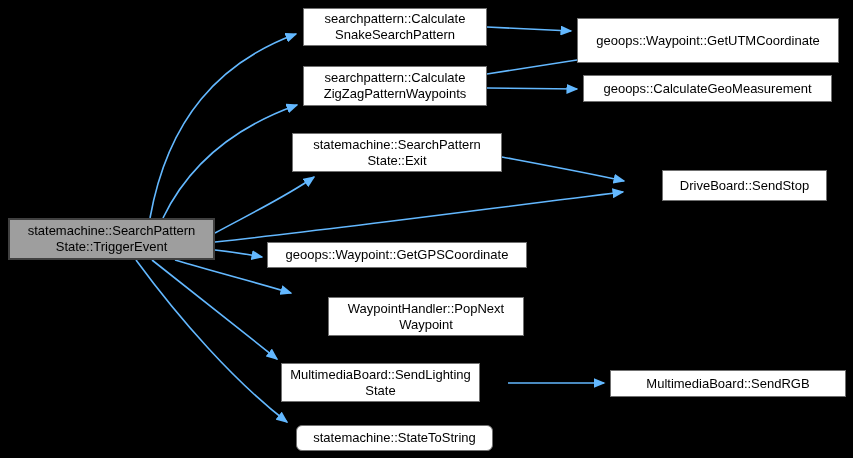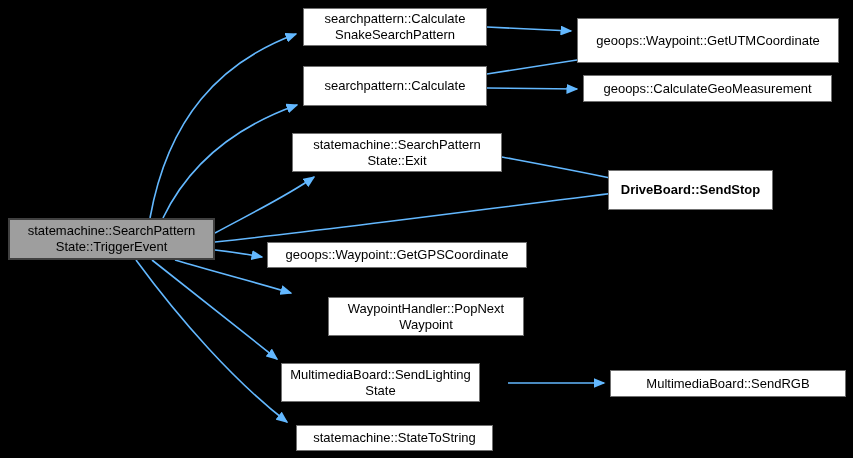--- a/index.html
+++ b/index.html
@@ -52,20 +52,21 @@
     <span>State::TriggerEvent</span>
   </div>
 
   <div class="node" style="left:303px; top:8px; width:184px; height:38px;">
     <span>searchpattern::Calculate</span>
     <span>SnakeSearchPattern</span>
   </div>
 
   <div class="node" style="left:303px; top:66px; width:184px; height:40px;">
     <span>searchpattern::Calculate</span>
+    <span>ZigZagPatternWaypoints</span>
   </div>
 
   <div class="node" style="left:292px; top:133px; width:210px; height:39px;">
     <span>statemachine::SearchPattern</span>
     <span>State::Exit</span>
   </div>
 
   <div class="node" style="left:267px; top:242px; width:260px; height:26px;">
     <span>geoops::Waypoint::GetGPSCoordinate</span>
   </div>
@@ -73,33 +74,33 @@
   <div class="node" style="left:296px; top:297px; width:196px; height:39px;margin-left:32px;">
     <span>WaypointHandler::PopNext</span>
     <span>Waypoint</span>
   </div>
 
   <div class="node" style="left:281px; top:363px; width:199px; height:39px;">
     <span>MultimediaBoard::SendLighting</span>
     <span>State</span>
   </div>
 
-  <div class="node" style="left:296px; top:425px; width:197px; height:26px;">
+  <div class="node" style="left:296px; top:425px; width:197px; height:26px;border-radius:6px;">
     <span>statemachine::StateToString</span>
   </div>
 
   <div class="node" style="left:577px; top:18px; width:262px; height:45px;">
     <span>geoops::Waypoint::GetUTMCoordinate</span>
   </div>
 
   <div class="node" style="left:583px; top:75px; width:249px; height:27px;">
     <span>geoops::CalculateGeoMeasurement</span>
   </div>
 
-  <div class="node" style="left:608px; top:170px; width:165px; height:40px;font-weight:bold;">
+  <div class="node" style="left:662px; top:170px; width:165px; height:31px;">
     <span>DriveBoard::SendStop</span>
   </div>
 
   <div class="node" style="left:610px; top:370px; width:236px; height:27px;">
     <span>MultimediaBoard::SendRGB</span>
   </div>
 
 </div>
 
 </body></html>

